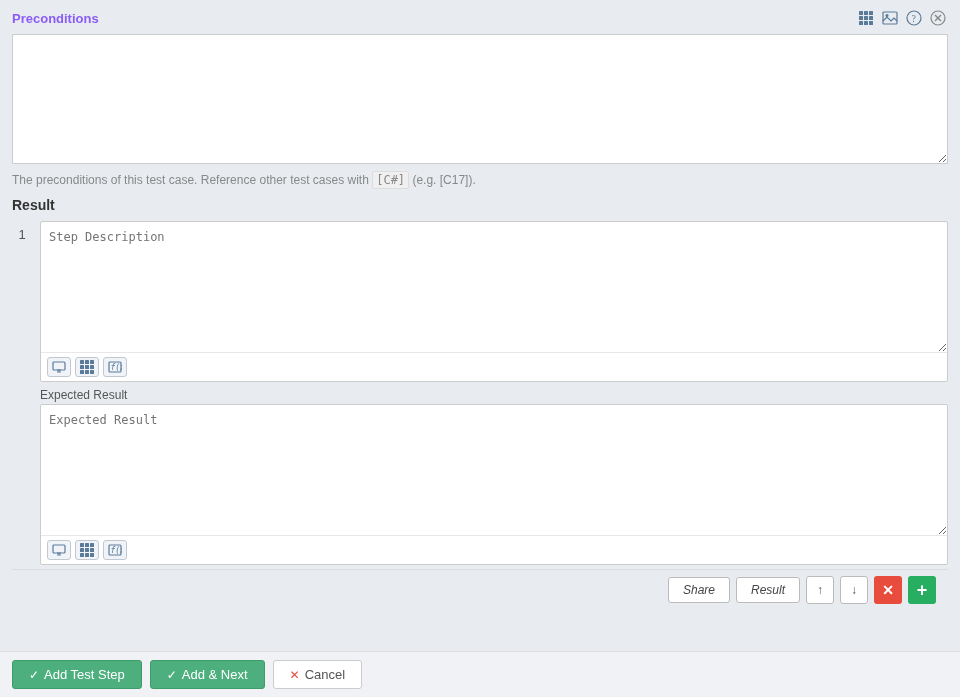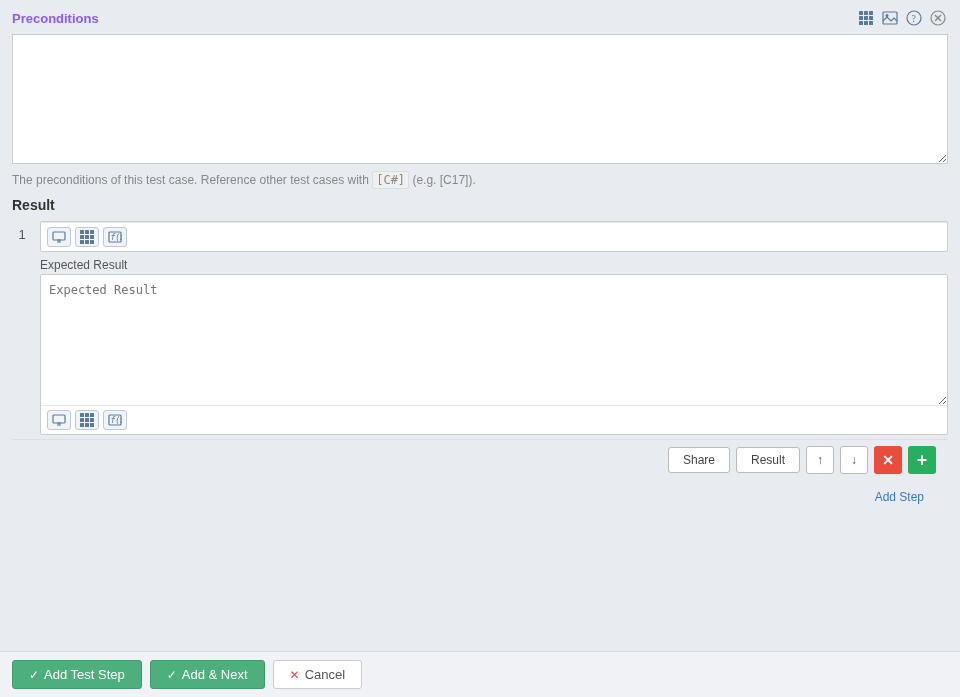--- a/index.html
+++ b/index.html
@@ -172,20 +172,21 @@
     }
 
     .btn-share, .btn-import {
       padding: 5px 14px;
       border: 1px solid #bbb;
       background: #fff;
       border-radius: 3px;
       cursor: pointer;
       font-size: 12px;
       color: #444;
+      font-style: italic;
     }
 
     .btn-up, .btn-down {
       width: 28px;
       height: 28px;
       border: 1px solid #bbb;
       background: #fff;
       border-radius: 3px;
       cursor: pointer;
       display: flex;
@@ -353,20 +354,21 @@
 
     
     <div>
       <div class="steps-title">Result</div>
 
       <div class="step-container">
         <div class="step-number">1</div>
         <div class="step-fields">
 
           <div class="step-field-box">
+            <textarea class="step-textarea" placeholder="Step Description" style=""></textarea>
             <div class="step-toolbar">
 
               <button class="toolbar-icon" title="Format">
                 <svg width="14" height="12" viewBox="0 0 14 12" fill="none">
                   <rect x="1" y="1" width="12" height="8" rx="1" stroke="#5a7a9a" stroke-width="1.2" fill="none"></rect>
                   <line x1="5" y1="9" x2="9" y2="9" stroke="#5a7a9a" stroke-width="1"></line>
                   <line x1="7" y1="9" x2="7" y2="11" stroke="#5a7a9a" stroke-width="1"></line>
                   <line x1="5" y1="11" x2="9" y2="11" stroke="#5a7a9a" stroke-width="1"></line>
                 </svg>
               </button>
@@ -442,23 +444,20 @@
           <span>↓</span>
         </button>
         <button class="btn-delete" title="Delete">
           <span>✕</span>
         </button>
         <button class="btn-add" title="Add">
           <span>+</span>
         </button>
       </div>
 
-      <div style="text-align:right; padding: 4px 12px 4px 0;">
-        <a class="add-step-link">Add Step</a>
-      </div>
 
     </div>
   </div>
 
   <div class="footer-bar">
     <button class="btn-add-test-case">
       <span class="check-icon">✓</span>
       <span>Add Test Step</span>
     </button>
     <button class="btn-add-next">

